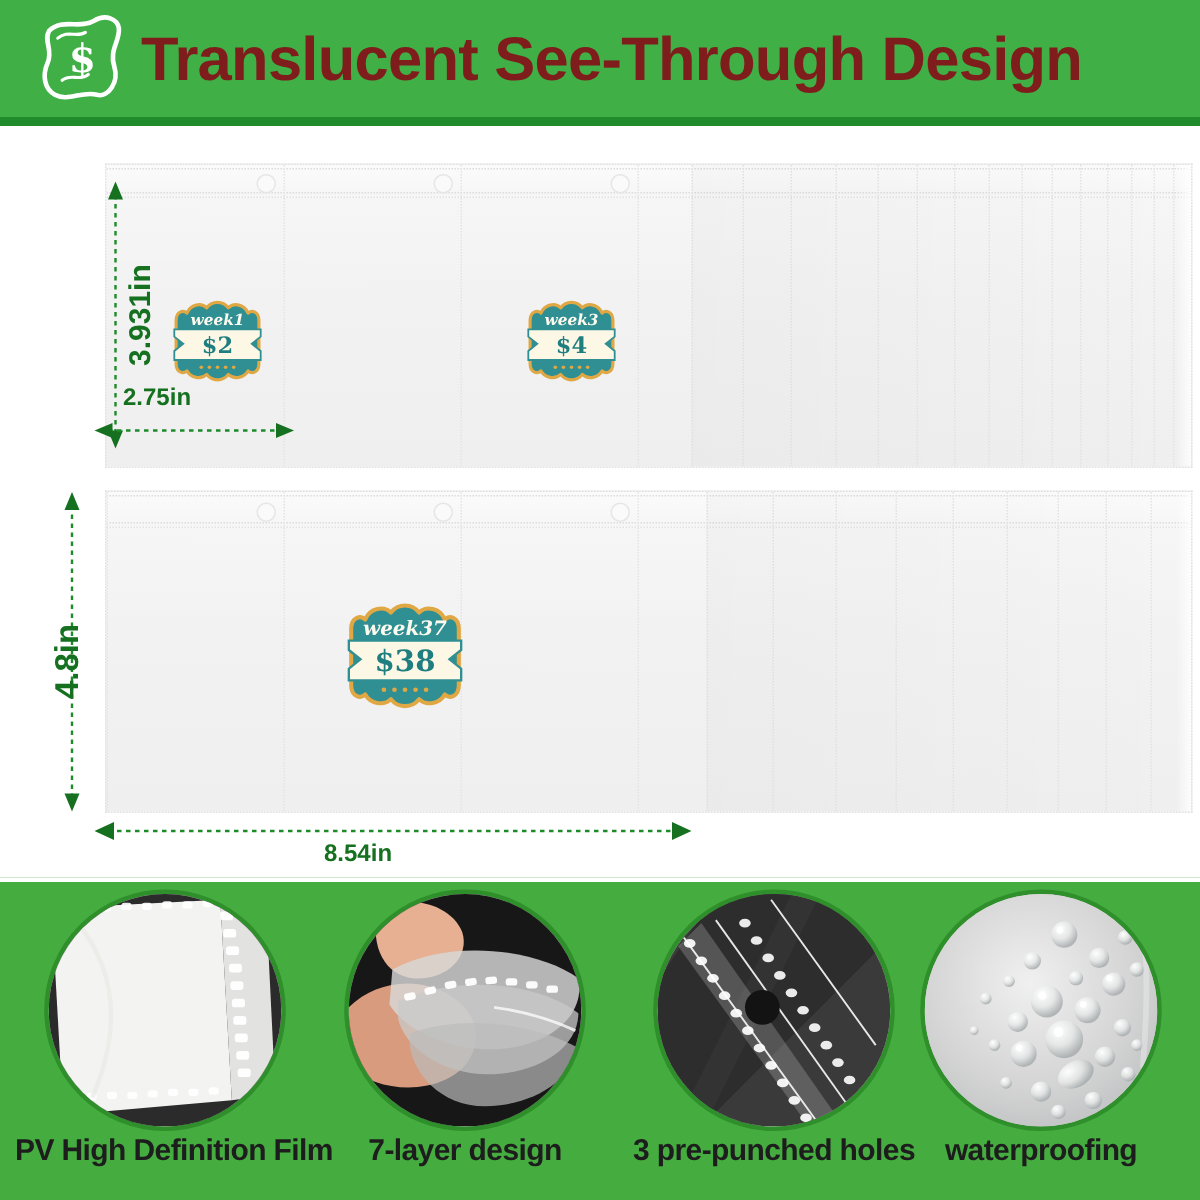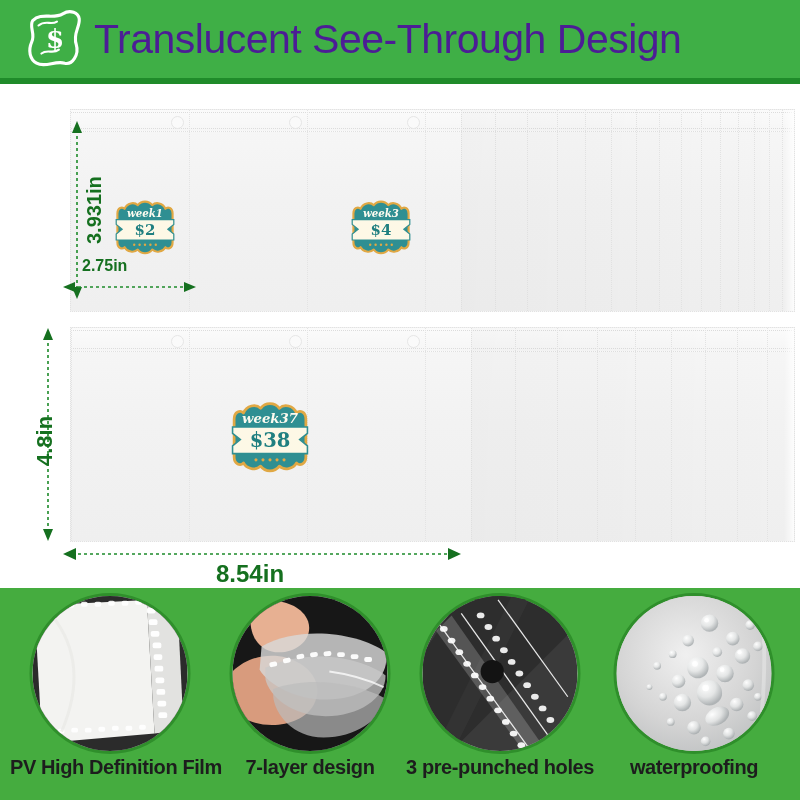--- a/index.html
+++ b/index.html
@@ -20,23 +20,23 @@
   }
   .header-underline{
     position:absolute;left:0;top:78px;width:800px;height:6px;
     background:#1f8b2a;
   }
   .header-icon{
     width:62px;height:62px;margin-left:24px;margin-right:8px;
     flex:0 0 auto;display:block;
   }
   .header-title{
-    color:#4c1d95;
+    color:#7f1d1d;
     font-size:41px;
-    font-weight:normal;
+    font-weight:bold;
     letter-spacing:-0.5px;
     line-height:1;
     white-space:nowrap;
     font-family:"Liberation Sans", sans-serif;
   }
 
   
   .middle{
     position:absolute;left:0;top:84px;width:800px;height:501px;
     background:#ffffff;
@@ -304,21 +304,21 @@
       <polygon points="15,1 10,13 20,13" fill="#15701f"></polygon>
       <polygon points="15,214 10,202 20,202" fill="#15701f"></polygon>
     </svg>
     <div class="dim-label vert" style="left:34px;top:382px;font-size:22px;">4.8in</div>
 
     <svg class="dimline" style="left:62px;top:460px;width:400px;height:20px;" viewBox="0 0 400 20">
       <line x1="10" y1="10" x2="390" y2="10" stroke="#1d8b2a" stroke-width="1.6" stroke-dasharray="3,3"></line>
       <polygon points="1,10 14,4 14,16" fill="#15701f"></polygon>
       <polygon points="399,10 386,4 386,16" fill="#15701f"></polygon>
     </svg>
-    <div class="dim-label" style="left:216px;top:478px;font-size:24px;">8.54in</div>
+    <div class="dim-label" style="left:216px;top:478px;font-size:16px;">8.54in</div>
 
   </div>
 
   <div class="bottom">
     <div class="bottom-top-edge"></div>
 
     <div class="feat" style="left:10px;">
       <div class="feat-circle">
         <svg viewBox="0 0 160 160" style="width:100%;height:100%;display:block;">
           <rect x="0" y="0" width="160" height="160" fill="#2b2b2b"></rect>
@@ -380,21 +380,21 @@
             <rect x="108" y="58" width="8" height="5" rx="2"></rect>
             <rect x="122" y="60" width="8" height="5" rx="2"></rect>
             <rect x="136" y="63" width="8" height="5" rx="2"></rect>
           </g>
           <path d="M100 78 Q130 82 156 94" stroke="#ffffff" stroke-width="2" fill="none" opacity="0.75"></path>
         </svg>
       </div>
       <div class="feat-caption">7-layer design</div>
     </div>
 
-    <div class="feat" style="left:400px;">
+    <div class="feat" style="left:416px;">
       <div class="feat-circle">
         <svg viewBox="0 0 160 160" style="width:100%;height:100%;display:block;">
           <rect x="0" y="0" width="160" height="160" fill="#3a3a3a"></rect>
           <polygon points="0,60 40,0 160,0 160,30 30,160 0,160" fill="#2d2d2d"></polygon>
           <polygon points="12,160 92,0 112,0 32,160" fill="#333333"></polygon>
           <polygon points="14,36 30,20 128,160 104,160" fill="#cfcfcf" opacity="0.25"></polygon>
           <g stroke="#f2f2f2" stroke-width="1.3" fill="none" opacity="0.95">
             <line x1="18" y1="30" x2="112" y2="160"></line>
             <line x1="40" y1="18" x2="134" y2="150"></line>
             <line x1="78" y1="4" x2="150" y2="104"></line>

